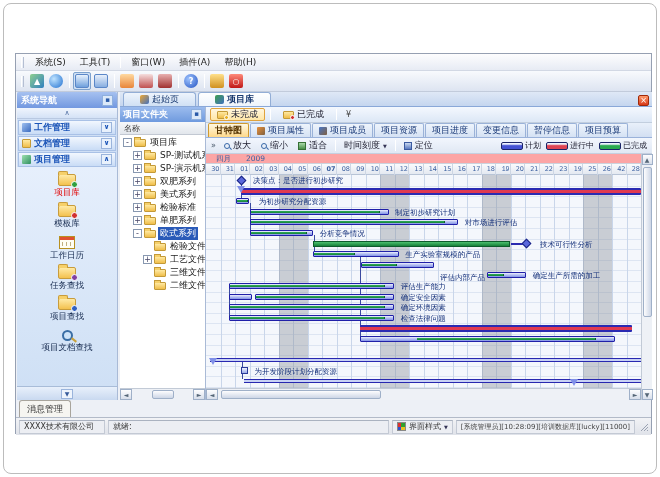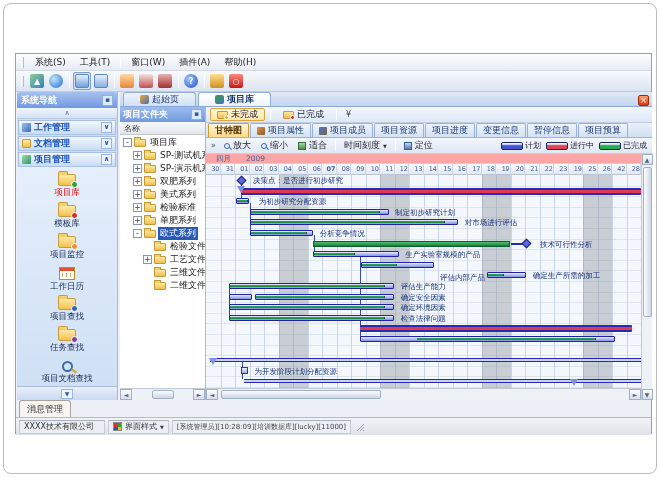--- a/index.html
+++ b/index.html
@@ -223,40 +223,34 @@
             </span>
             <span class="lbl">项目库</span>
           </div>
           <div class="side-item">
             <span class="cfolder">
               <span class="badge" style="background: rgb(208, 48, 48);"></span>
             </span>
             <span class="lbl">模板库</span>
           </div>
           <div class="side-item">
-            <span class="cfolder">
-              <span class="badge" style="background: rgb(232, 144, 58);"></span>
-            </span>
-            <span class="lbl">项目监控</span>
-          </div>
-          <div class="side-item">
             <span class="calendar"></span>
             <span class="lbl">工作日历</span>
+          </div>
+          <div class="side-item">
+            <span class="cfolder">
+              <span class="badge" style="background: rgb(128, 64, 160);"></span>
+            </span>
+            <span class="lbl">任务查找</span>
           </div>
           <div class="side-item">
             <span class="cfolder">
               <span class="badge" style="background: rgb(48, 96, 192);"></span>
             </span>
             <span class="lbl">项目查找</span>
-          </div>
-          <div class="side-item">
-            <span class="cfolder">
-              <span class="badge" style="background: rgb(128, 64, 160);"></span>
-            </span>
-            <span class="lbl">任务查找</span>
           </div>
           <div class="side-item">
             <span class="magbig"></span>
             <span class="lbl">项目文档查找</span>
           </div>
         </div>
       <div class="side-bottom">
         <span class="bx">▼</span>
       </div>
     </div>
@@ -606,20 +600,21 @@
         <span class="sbtn" style="width:11px;height:11px">▲</span>
         <span class="vthumb" style="height:150px;margin-bottom:auto;margin-top:2px"></span>
         <span class="sbtn" style="width:11px;height:11px">▼</span>
       </div>
     </div>
 
     <div class="msgtab">消息管理</div>
 
     <div class="statusbar">
       <div class="scell" style="width:86px">XXXX技术有限公司</div>
+      <div class="scell ready">就绪:</div>
       <div class="scell">
         <span class="sty-ic">
             <span style="background:#e03030"></span>
             <span style="background:#30a030"></span>
             <span style="background:#3050d0"></span>
             <span style="background:#e8c020"></span>
           </span>
         <span>界面样式</span>
         <span class="darr" style="margin-left:3px">▼</span>
       </div>

